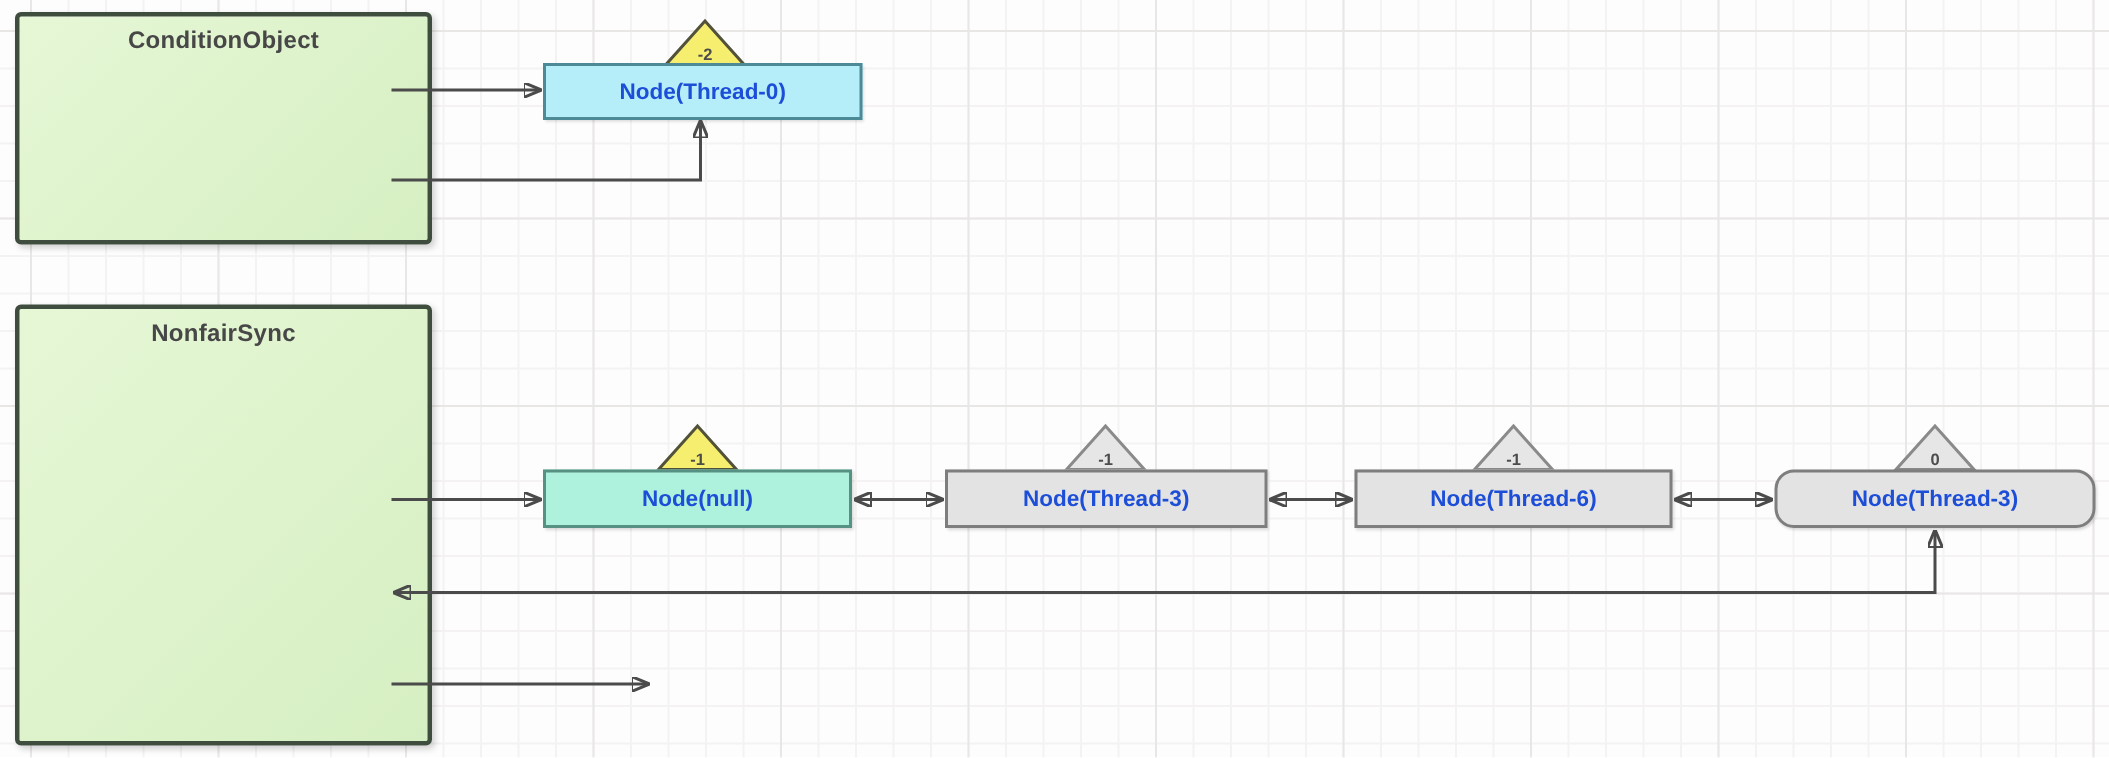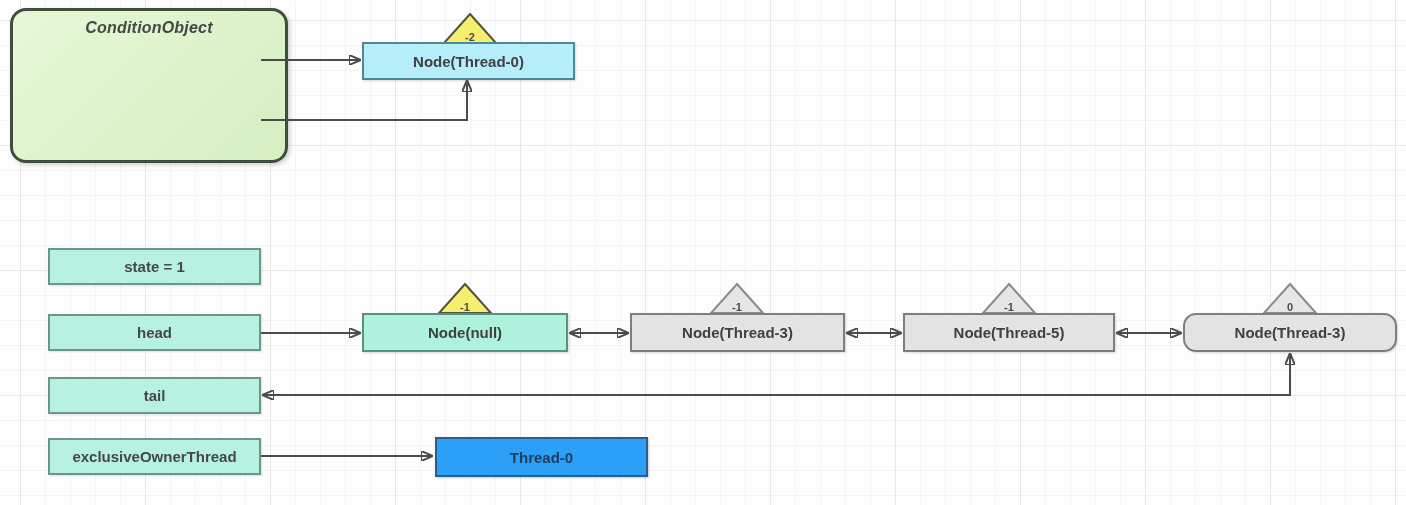--- a/index.html
+++ b/index.html
@@ -13,41 +13,40 @@
       linear-gradient(#e9e6e6 1px, transparent 1px),
       linear-gradient(90deg, #e9e6e6 1px, transparent 1px),
       linear-gradient(#f4f2f2 1px, transparent 1px),
       linear-gradient(90deg, #f4f2f2 1px, transparent 1px);
     background-size:125px 125px,125px 125px,25px 25px,25px 25px;
     background-position:20px 20px,20px 20px,20px 20px,20px 20px;
   }
   .abs{position:absolute;box-sizing:border-box;}
   .group{
     border:3px solid #3f4d3f;
-    border-radius:16px;
+    border-radius:4px;
     background:linear-gradient(135deg,#e6f7d6 0%,#d6efc2 100%);
     box-shadow:2px 2px 4px rgba(0,0,0,0.18);
     z-index:1;
-    font-style:italic;
   }
   .group-title{
     position:absolute;top:8px;left:0;width:100%;
     text-align:center;font-size:16px;font-weight:bold;color:#474747;
     letter-spacing:0.2px;
   }
   .field{
     background:#b6f1e2;
     border:2px solid #6e958c;
     box-shadow:1px 1px 2px rgba(0,0,0,0.12);
     display:flex;align-items:center;justify-content:center;
     font-size:15px;font-weight:bold;color:#474747;
   }
   .node{
     display:flex;align-items:center;justify-content:center;
-    font-size:15px;font-weight:bold;color:#404040;
+    font-size:15px;font-weight:bold;color:#1d4ed8;
     box-shadow:1px 1px 2px rgba(0,0,0,0.15);
     z-index:2;
   }
   .node-cyan{background:#b5edf8;border:2px solid #4d8a97;}
   .node-mint{background:#aef1dc;border:2px solid #579183;justify-content:center;}
   .node-gray{background:#e3e3e3;border:2px solid #7e7e7e;}
   .thread-box{
     background:#2ba0f6;border:2px solid #2a5d8c;
     display:flex;align-items:center;justify-content:center;
     font-size:15px;font-weight:bold;color:#1d3c5e;
@@ -85,20 +84,23 @@
     <svg width="56" height="33" viewBox="0 0 56 33">
       <polygon points="28,2 54,31 2,31" fill="#f6ee6e" stroke="#52523b" stroke-width="2"></polygon>
     </svg>
     <span class="badge-label">-2</span>
   </div>
 
   <div class="abs node node-cyan" style="left:362px;top:42px;width:213px;height:38px;">
     <span>Node(Thread-0)</span>
   </div>
 
+  <div class="abs group" style="left:10px;top:203px;width:278px;height:294px;">
+    <div class="group-title">NonfairSync</div>
+  </div>
   <div class="abs field" style="left:48px;top:248px;width:213px;height:37px;">
     <span>state = 1</span>
   </div>
   <div class="abs field" style="left:48px;top:314px;width:213px;height:37px;">
     <span>head</span>
   </div>
   <div class="abs field" style="left:48px;top:377px;width:213px;height:37px;">
     <span>tail</span>
   </div>
   <div class="abs field" style="left:48px;top:438px;width:213px;height:37px;">
@@ -130,29 +132,26 @@
     <span class="badge-label">0</span>
   </div>
 
   <div class="abs node node-mint" style="left:362px;top:313px;width:206px;height:39px;">
     <span>Node(null)</span>
   </div>
   <div class="abs node node-gray" style="left:630px;top:313px;width:215px;height:39px;">
     <span>Node(Thread-3)</span>
   </div>
   <div class="abs node node-gray" style="left:903px;top:313px;width:212px;height:39px;">
-    <span>Node(Thread-5)</span>
+    <span>Node(Thread-6)</span>
   </div>
   <div class="abs node node-gray" style="left:1183px;top:313px;width:214px;height:39px;border-radius:13px;">
     <span>Node(Thread-3)</span>
   </div>
 
-  <div class="abs thread-box" style="left:435px;top:437px;width:213px;height:40px;">
-    <span>Thread-0</span>
-  </div>
 
   <svg class="connectors">
     <defs>
       <marker id="ah" markerUnits="userSpaceOnUse" markerWidth="12" markerHeight="10" refX="11" refY="5" orient="auto-start-reverse">
         <path d="M0,0 L12,5 L0,10 z" fill="#4b4b4b" stroke="none"></path>
       </marker>
     </defs>
     <path d="M261,60 H360" marker-end="url(#ah)"></path>
     <path d="M261,120 H467 V81" marker-end="url(#ah)"></path>
     <path d="M261,333 H360" marker-end="url(#ah)"></path>

